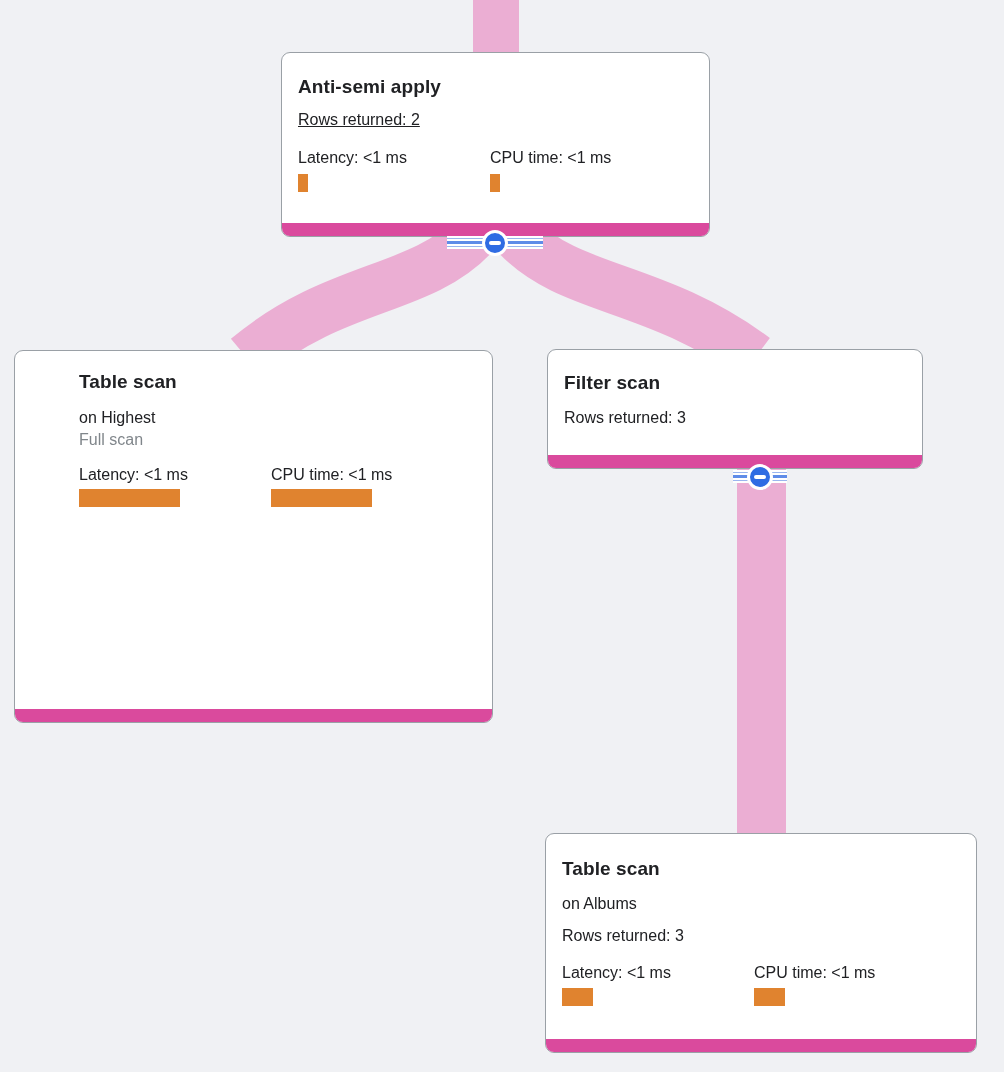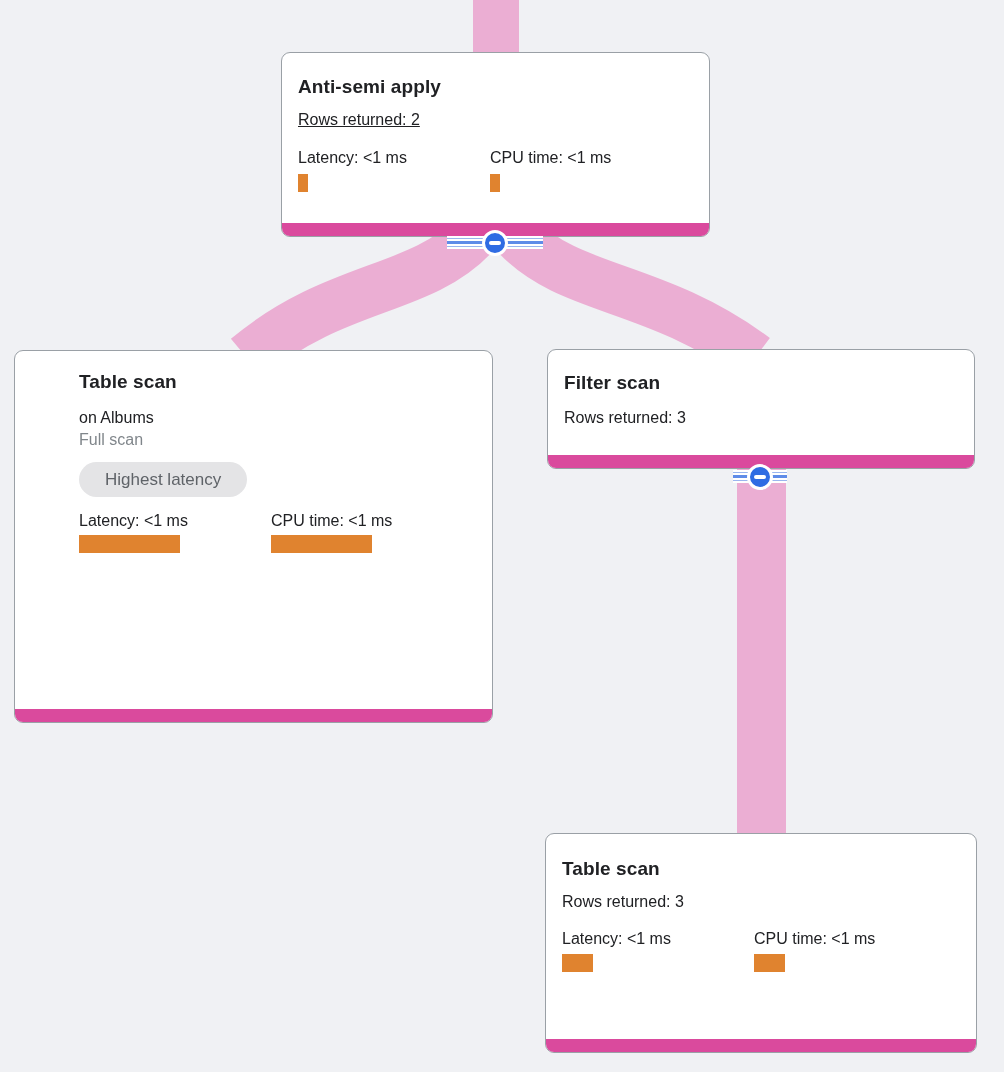--- a/index.html
+++ b/index.html
@@ -42,21 +42,21 @@
   .n2 .rows{margin-top:8px;}
   .n2 .metrics{margin-top:13px;}
   .n2 .metric-bar{margin-top:3px;}
 
   .chip{
     display:inline-block;background:var(--chip-gray,#e4e4e6);color:var(--chip-text,#5f6368);
     font-size:17px;line-height:35px;height:35px;border-radius:18px;padding:0 26px;
   }
 
   
-  .n3{left:547px;top:349px;width:428px;height:120px;}
+  .n3{left:547px;top:349px;width:376px;height:120px;}
   .n3 .card-body{padding:21px 16px 0 16px;}
   .n3 .rows{margin-top:12px;}
 
   
   .n4{left:545px;top:833px;width:432px;height:220px;}
   .n4 .card-body{padding:23px 16px 0 16px;}
   .n4 .subtitle{margin-top:12px;}
   .n4 .rows{margin-top:10px;}
   .n4 .metrics{margin-top:15px;}
   .n4 .metric-bar{margin-top:4px;}
@@ -112,25 +112,22 @@
       </div>
     </div>
   </div>
   <div class="card-bar"></div>
 </div>
 
 <div class="card n2">
   <div class="card-body">
 
     <div class="title">Table scan</div>
-    <div class="body-text subtitle">on Albums</div>
+    <div class="body-text subtitle">on Highest</div>
     <div class="body-text muted scan-type">Full scan</div>
-    <div class="chip-row first">
-      <span class="chip">Highest latency</span>
-    </div>
     <div class="metrics">
       <div class="metric">
         <div class="body-text">Latency: &lt;1 ms</div>
         <div class="metric-bar" style="width: 101px;"></div>
       </div>
       <div class="metric">
         <div class="body-text">CPU time: &lt;1 ms</div>
         <div class="metric-bar" style="width: 101px;"></div>
       </div>
     </div>
@@ -142,20 +139,21 @@
   <div class="card-body">
     <div class="title">Filter scan</div>
     <div class="body-text rows">Rows returned: 3</div>
   </div>
   <div class="card-bar"></div>
 </div>
 
 <div class="card n4">
   <div class="card-body">
     <div class="title">Table scan</div>
+    <div class="body-text subtitle">on Albums</div>
     <div class="body-text rows">Rows returned: 3</div>
     <div class="metrics">
       <div class="metric">
         <div class="body-text">Latency: &lt;1 ms</div>
         <div class="metric-bar" style="width: 31px;"></div>
       </div>
       <div class="metric">
         <div class="body-text">CPU time: &lt;1 ms</div>
         <div class="metric-bar" style="width: 31px;"></div>
       </div>

